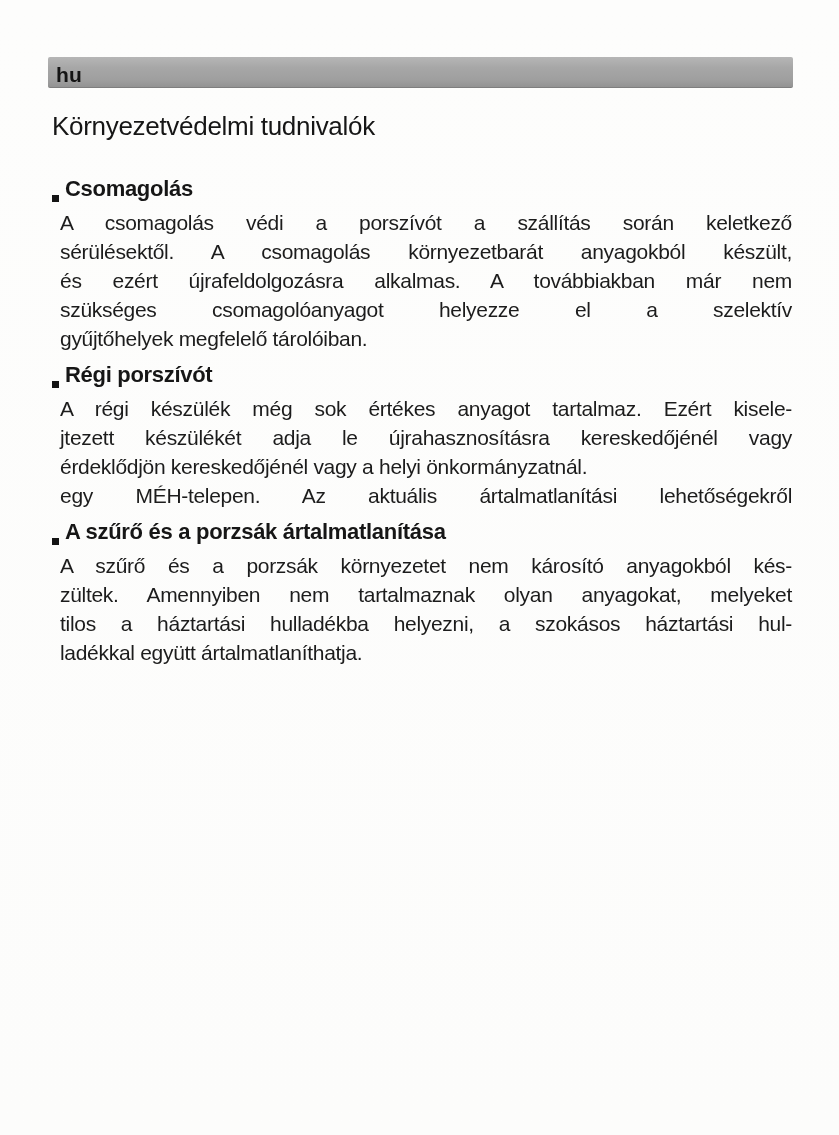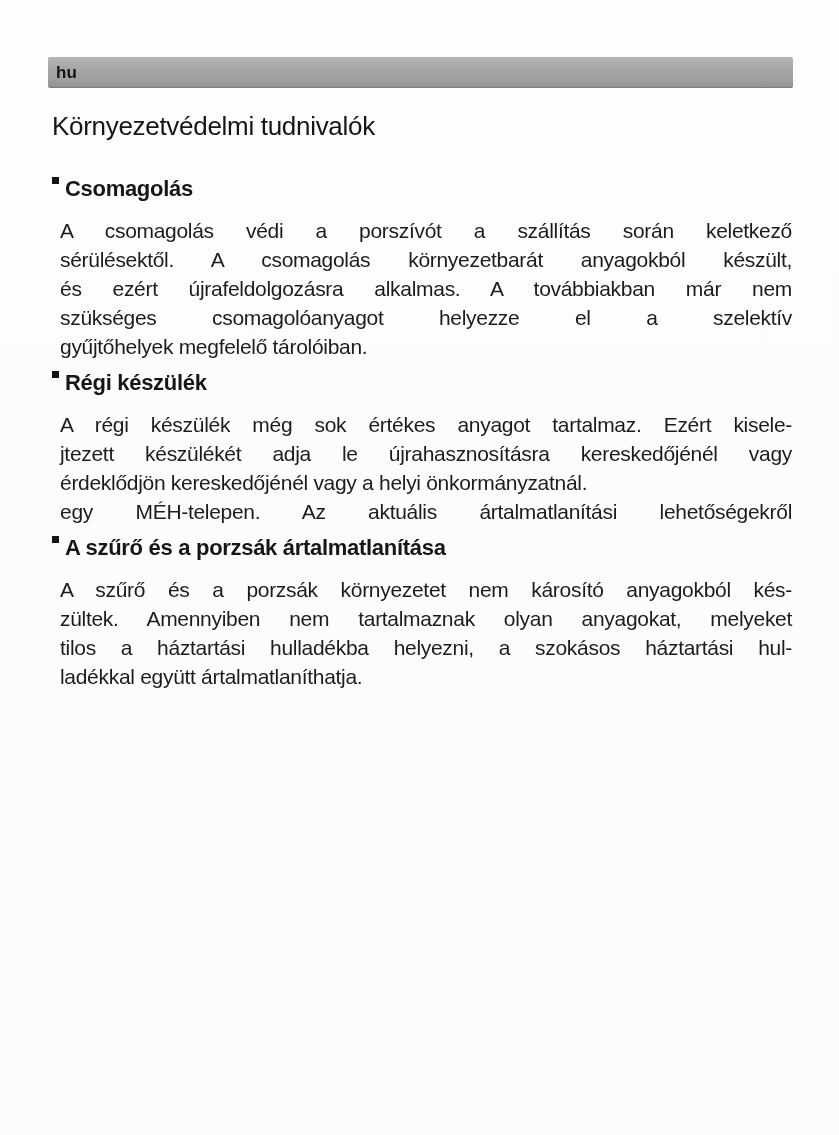--- a/index.html
+++ b/index.html
@@ -31,21 +31,21 @@
     height: 31px;
     background: linear-gradient(180deg, #b6b6b6 0%, #a7a7a7 35%, #9f9f9f 75%, #939393 100%);
     border-bottom: 1px solid #7e7e7e;
     border-radius: 2px;
     box-sizing: border-box;
   }
   .lang-bar .lang-label {
     position: absolute;
     left: 8px;
     top: 6px;
-    font-size: 17px;
+    font-size: 21px;
     font-weight: bold;
     color: #141414;
     letter-spacing: 0.2px;
     text-align: right;
   }
 
   .content {
     position: absolute;
     left: 52px;
     top: 109px;
@@ -59,38 +59,38 @@
     line-height: 34px;
     margin: 0 0 33px 0;
     color: #161616;
   }
 
   .section {
     margin: 0 0 9px 0;
   }
   .section-heading {
     display: flex;
-    align-items: flex-start;
+    align-items: flex-end;
     font-size: 22px;
     font-weight: bold;
     letter-spacing: -0.3px;
     line-height: 26px;
     color: #161616;
   }
   .bullet {
     width: 7px;
     height: 7px;
     background: #141414;
     flex: 0 0 auto;
     margin-right: 6px;
     margin-top: 1px;
   }
   .section-body {
     padding-left: 8px;
-    margin-top: 14px;
+    margin-top: 6px;
   }
   .line {
     font-size: 21px;
     line-height: 29px;
     letter-spacing: -0.3px;
     color: #1c1c1c;
     text-align: justify;
     text-align-last: justify;
     white-space: nowrap;
   }
@@ -121,21 +121,21 @@
         <div class="line">sérülésektől. A csomagolás környezetbarát anyagokból készült,</div>
         <div class="line">és ezért újrafeldolgozásra alkalmas. A továbbiakban már nem</div>
         <div class="line">szükséges csomagolóanyagot helyezze el a szelektív</div>
         <div class="line last">gyűjtőhelyek megfelelő tárolóiban.</div>
       </div>
     </div>
 
     <div class="section">
       <div class="section-heading">
         <span class="bullet"></span>
-        <span>Régi készülék</span>
+        <span>Régi porszívót</span>
       </div>
       <div class="section-body">
         <div class="line">A régi készülék még sok értékes anyagot tartalmaz. Ezért kisele-</div>
         <div class="line">jtezett készülékét adja le újrahasznosításra kereskedőjénél vagy</div>
         <div class="line last">érdeklődjön kereskedőjénél vagy a helyi önkormányzatnál.</div>
         <div class="line">egy MÉH-telepen. Az aktuális ártalmatlanítási lehetőségekről</div>
       </div>
     </div>
 
     <div class="section">

